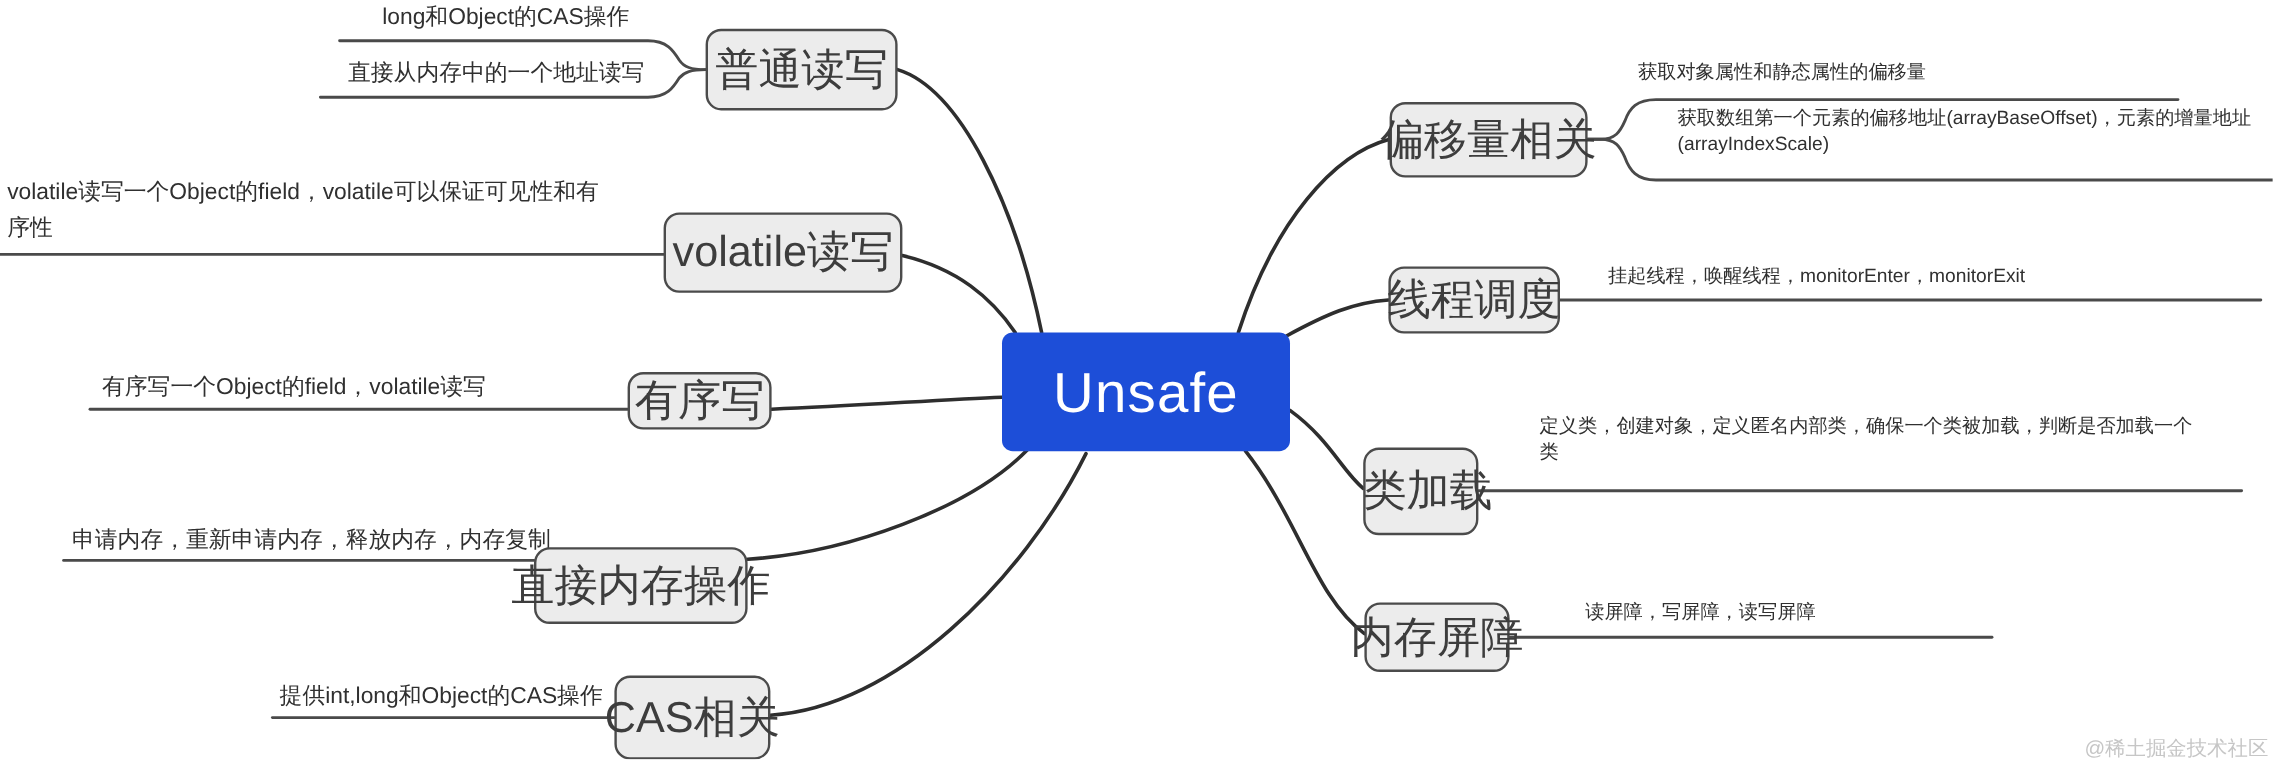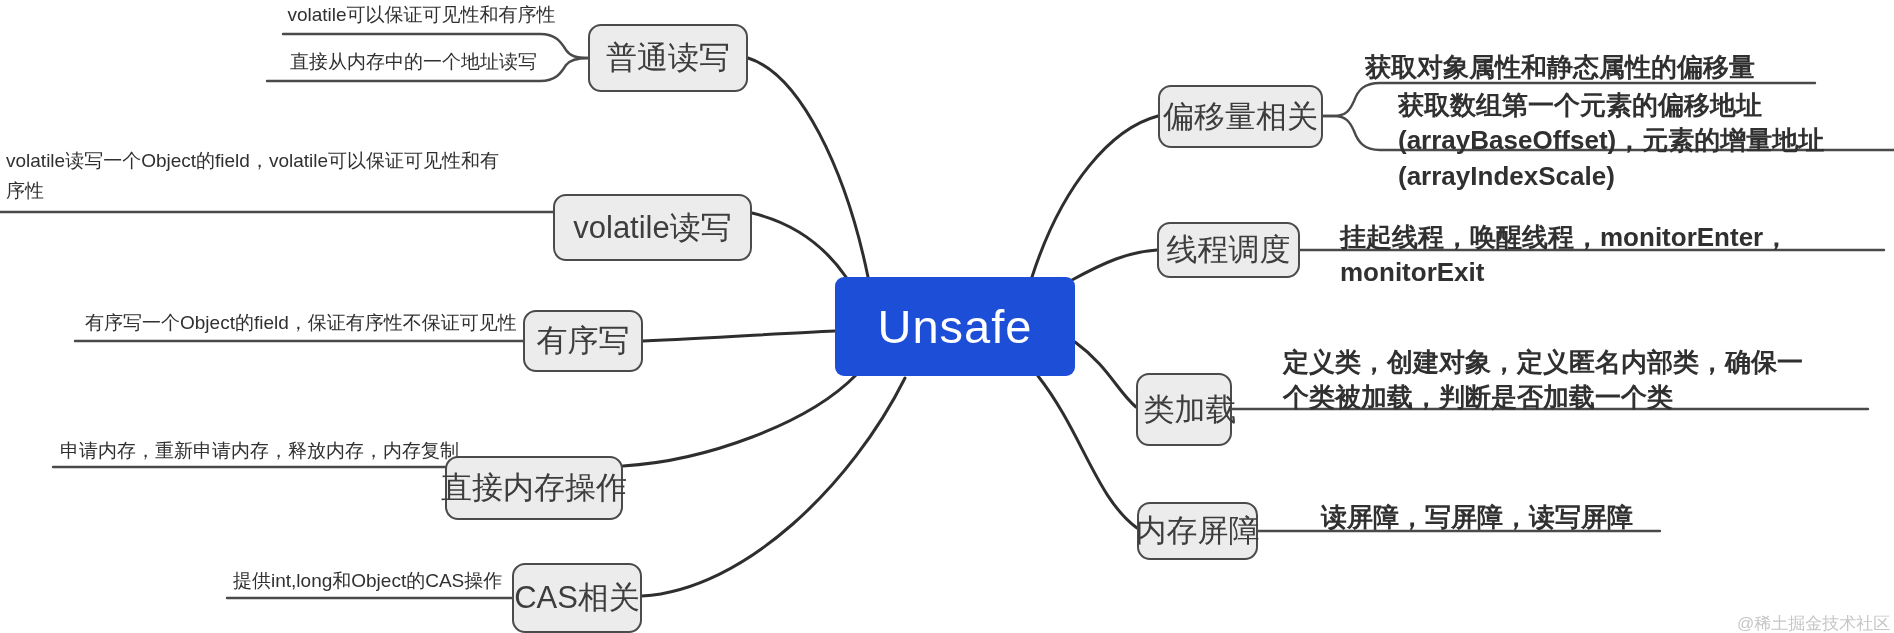--- a/index.html
+++ b/index.html
@@ -12,27 +12,27 @@
   .conn{stroke:#2e2e2e;stroke-width:3;stroke-linecap:round;}
   .uline{stroke:#4a4a4a;stroke-width:2.4;stroke-linecap:round;}
   .central{
     position:absolute;z-index:2;display:flex;align-items:center;justify-content:center;
     background:#1d4ed8;color:#ffffff;border-radius:9px;
     font-size:47px;letter-spacing:1px;
   }
   .topic{
     position:absolute;z-index:2;display:flex;align-items:center;justify-content:center;
     background:#ececec;border:2.5px solid #4b4b4b;border-radius:13px;
-    color:#3d3d3d;font-size:31px;white-space:nowrap;box-sizing:border-box;
+    color:#3d3d3d;font-size:36px;white-space:nowrap;box-sizing:border-box;
   }
   .leaf{
     position:absolute;z-index:1;color:#303030;line-height:1.35;
   }
   .leaf-l{font-size:19px;}
-  .leaf-r{font-size:26px;font-weight:bold;}
+  .leaf-r{font-size:16px;}
   .ctr{text-align:center;}
   .watermark{
     position:absolute;z-index:1;color:#c6c6c6;font-size:17px;white-space:nowrap;
   }
 </style>
 </head>
 <body>
 
 <div class="canvas">
 
@@ -59,34 +59,34 @@
       <path class="uline" d="M1323,116 H1334 C1346,116 1350,122 1354,131 C1358,142 1364,150 1380,150 H1894"></path>
       <path class="uline" d="M1300,250 H1884"></path>
       <path class="uline" d="M1232,409 H1868"></path>
       <path class="uline" d="M1258,531 H1660"></path>
     </g>
   </svg>
 
   <div class="central" style="left:835px;top:277px;width:240px;height:99px;">Unsafe</div>
 
   <div class="topic" style="left:588px;top:24px;width:160px;height:68px;">普通读写</div>
-  <div class="topic" style="left:553px;top:194px;width:199px;height:67px;">volatile读写</div>
-  <div class="topic" style="left:523px;top:310px;width:120px;height:62px;">有序写</div>
+  <div class="topic" style="left:553px;top:177px;width:199px;height:67px;">volatile读写</div>
+  <div class="topic" style="left:523px;top:310px;width:120px;height:48px;">有序写</div>
   <div class="topic" style="left:445px;top:456px;width:178px;height:64px;">直接内存操作</div>
   <div class="topic" style="left:512px;top:563px;width:130px;height:70px;">CAS相关</div>
 
   <div class="topic" style="left:1157px;top:222px;width:143px;height:56px;">线程调度</div>
   <div class="topic" style="left:1158px;top:85px;width:165px;height:63px;">偏移量相关</div>
   <div class="topic" style="left:1136px;top:373px;width:96px;height:73px;padding-left:12px;">类加载</div>
   <div class="topic" style="left:1137px;top:502px;width:121px;height:58px;">内存屏障</div>
 
-  <div class="leaf leaf-l ctr" style="left:283px;top:2px;width:277px;">volatile可以保证可见性和有序性</div>
+  <div class="leaf leaf-l ctr" style="left:283px;top:2px;width:277px;">long和Object的CAS操作</div>
   <div class="leaf leaf-l ctr" style="left:267px;top:49px;width:293px;">直接从内存中的一个地址读写</div>
   <div class="leaf leaf-l" style="left:6px;top:146px;width:505px;line-height:1.6;">volatile读写一个Object的field，volatile可以保证可见性和有序性</div>
-  <div class="leaf leaf-l" style="left:85px;top:310px;">有序写一个Object的field，保证有序性不保证可见性</div>
+  <div class="leaf leaf-l" style="left:85px;top:310px;">有序写一个Object的field，volatile读写</div>
   <div class="leaf leaf-l" style="left:60px;top:438px;">申请内存，重新申请内存，释放内存，内存复制</div>
   <div class="leaf leaf-l" style="left:233px;top:568px;">提供int,long和Object的CAS操作</div>
 
   <div class="leaf leaf-r" style="left:1365px;top:50px;">获取对象属性和静态属性的偏移量</div>
   <div class="leaf leaf-r" style="left:1398px;top:88px;width:542px;line-height:1.36;">获取数组第一个元素的偏移地址(arrayBaseOffset)，元素的增量地址(arrayIndexScale)</div>
   <div class="leaf leaf-r" style="left:1340px;top:220px;">挂起线程，唤醒线程，monitorEnter，monitorExit</div>
   <div class="leaf leaf-r" style="left:1267px;top:345px;width:545px;line-height:1.36;margin-left:16px;">定义类，创建对象，定义匿名内部类，确保一个类被加载，判断是否加载一个类</div>
   <div class="leaf leaf-r" style="left:1285px;top:500px;margin-left:36px;">读屏障，写屏障，读写屏障</div>
 
   <div class="watermark" style="left:1737px;top:612px;">@稀土掘金技术社区</div>

